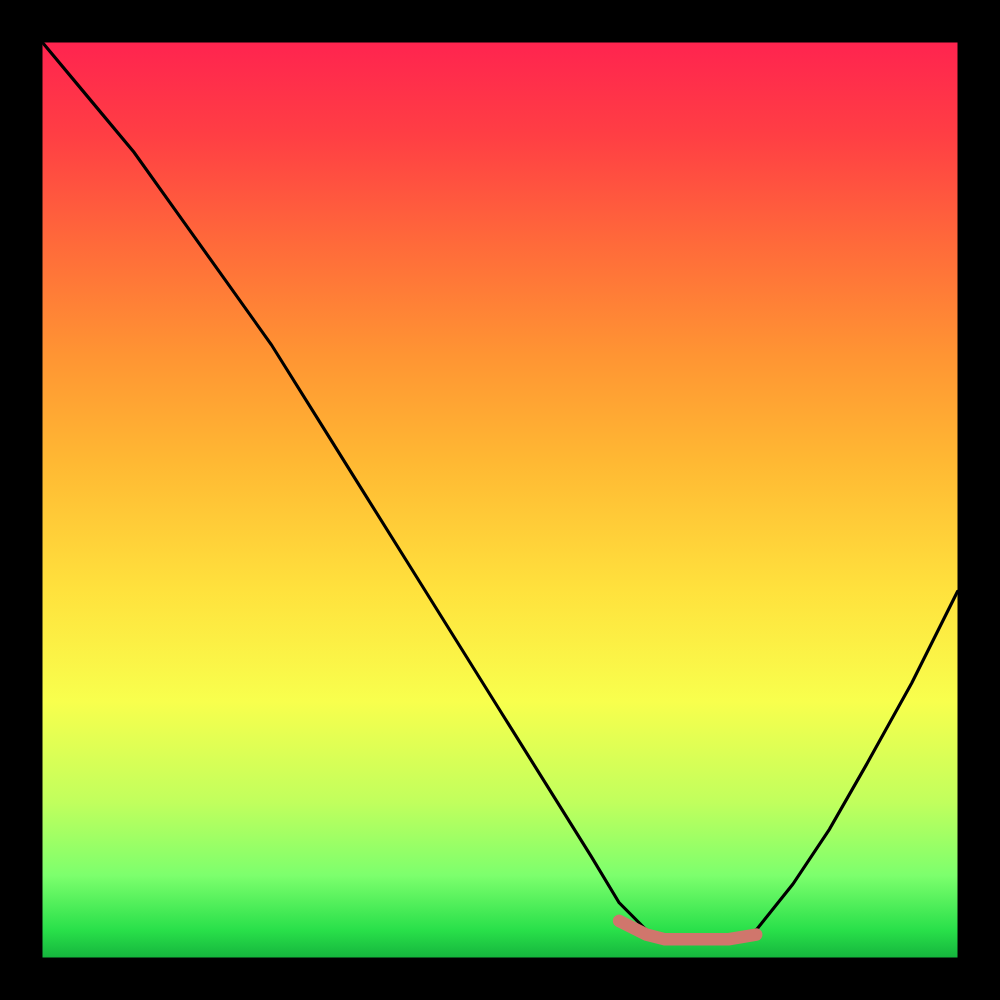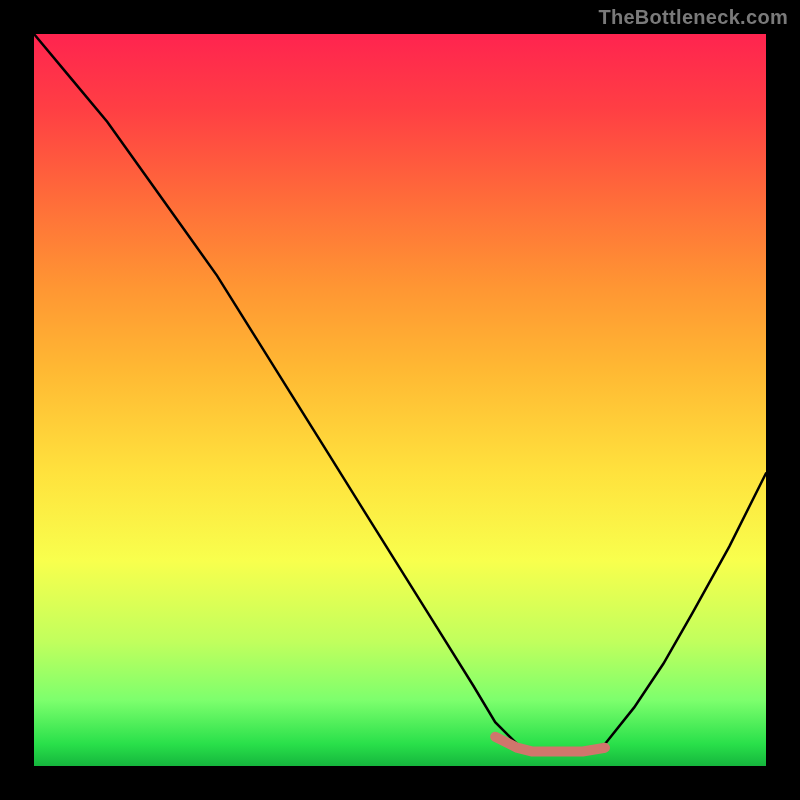--- a/index.html
+++ b/index.html
@@ -53,20 +53,19 @@
     top: 0;
     width: 732px;
     height: 732px;
     overflow: visible;
   }
 </style>
 </head>
 <body>
 
 <div class="frame">
-  <div class="watermark">TheBottleneck.com</div>
   <div class="plot-area">
     <svg class="curve" viewBox="0 0 732 732" preserveAspectRatio="none">
       <path id="main-curve" fill="none" stroke="#000000" stroke-width="2.5" stroke-linecap="round" d="M0.0 0.0 L36.6 43.9 L73.2 87.8 L109.8 139.1 L146.4 190.3 L183.0 241.6 L219.6 300.1 L256.2 358.7 L292.8 417.2 L329.4 475.8 L366.0 534.4 L402.6 592.9 L439.2 651.5 L461.2 688.1 L483.1 710.0 L497.8 717.4 L512.4 717.4 L527.0 717.4 L549.0 717.4 L571.0 710.0 L600.2 673.4 L629.5 629.5 L658.8 578.3 L695.4 512.4 L732.0 439.2"></path>
       <path id="band-curve" fill="none" stroke="#d0766c" stroke-width="10" stroke-linecap="round" d="M461.2 702.7 L483.1 713.7 L497.8 717.4 L512.4 717.4 L527.0 717.4 L549.0 717.4 L571.0 713.7"></path>
     </svg>
   </div>
 </div>
 
 </body></html>

